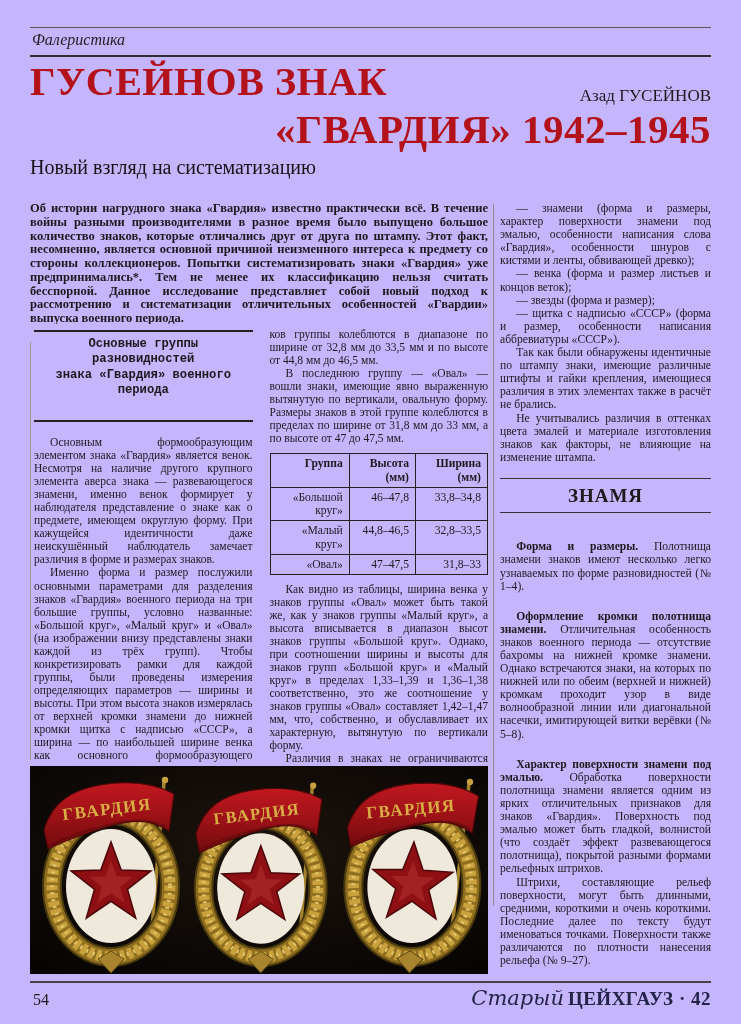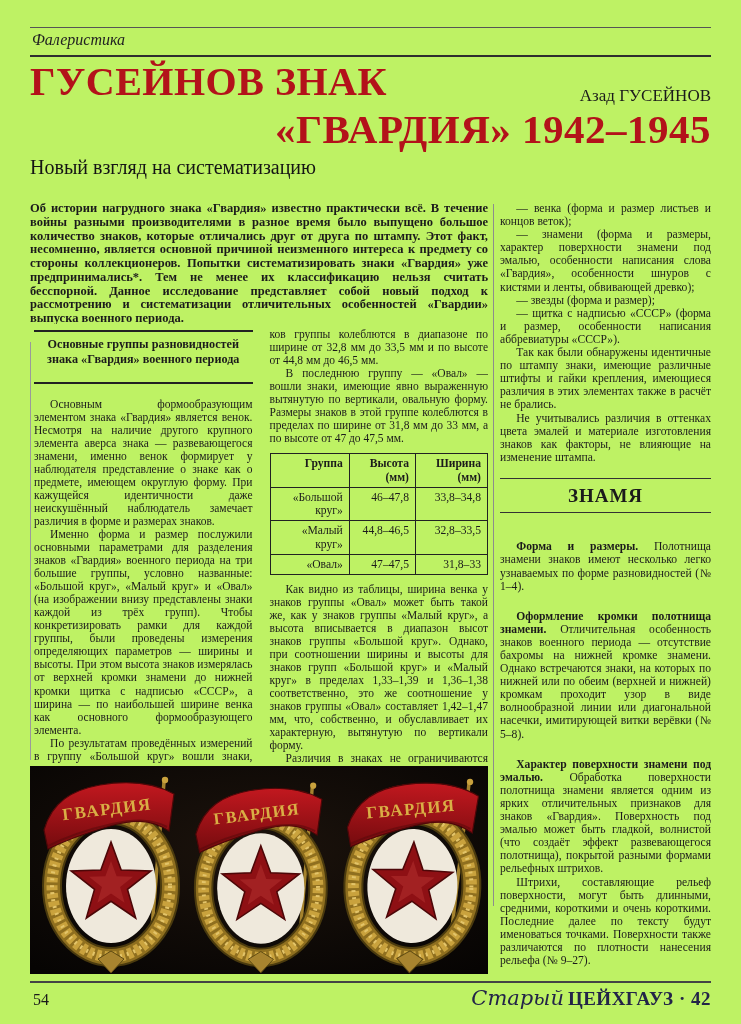--- a/index.html
+++ b/index.html
@@ -1,34 +1,34 @@
 <!DOCTYPE html>
 <html><head>
 <meta charset="utf-8">
 <style>
   html,body{margin:0;padding:0;}
   body{background:#e8e8e6;font-family:"Liberation Serif","DejaVu Serif",serif;}
-  .page{position:relative;width:741px;height:1024px;background:#bef264;margin:0 auto;overflow:hidden;color:#1b1b1b;}
+  .page{position:relative;width:741px;height:1024px;background:#c4b5fd;margin:0 auto;overflow:hidden;color:#1b1b1b;}
   .abs{position:absolute;}
   .rule{background:#555;height:1px;left:30px;right:30px;}
   .rule2{background:#2e2e2e;height:2px;left:30px;right:30px;}
   .rubric{left:32px;top:31px;font-style:italic;font-size:16px;color:#222;}
   .title1{left:30px;top:62px;font-size:40px;font-weight:bold;color:#b3121a;line-height:1;letter-spacing:.5px;}
   .title2{right:30px;top:109px;font-size:41px;font-weight:bold;color:#b3121a;line-height:1;letter-spacing:.5px;}
   .author{right:30px;top:86px;font-size:17px;color:#1b1b1b;}
   .subtitle{left:30px;top:157px;font-size:20px;color:#141414;line-height:1;}
   .main{left:30px;top:202px;width:681px;height:778px;display:flex;}
   .left-part{width:458px;flex:0 0 458px;display:flex;flex-direction:column;}
   .lead{font-weight:bold;font-size:12.5px;line-height:1.1;text-align:justify;height:122px;overflow:hidden;}
   .cols{display:flex;gap:13px;height:436px;overflow:hidden;position:relative;margin-top:4px;}
   .col{flex:1;font-size:11.5px;line-height:1.135;text-align:justify;position:relative;padding-left:4px;}
   .col-rule{position:absolute;left:0;top:14px;bottom:4px;width:1px;background:#9a9a9a;}
   p.body{margin:0;text-indent:1.4em;}
   p.body.noind{text-indent:0;}
-  .boxhead{border-top:2px solid #222;border-bottom:2px solid #222;text-align:center;font-weight:bold;font-size:12.2px;line-height:1.25;padding:5px 2px 14px;margin:2px 0 14px;}
+  .boxhead{border-top:2px solid #222;border-bottom:2px solid #222;text-align:center;font-weight:bold;font-size:12.2px;line-height:1.25;padding:5px 2px 22px;margin:2px 0 14px;font-family:Liberation Mono, monospace;}
   table.dim{border-collapse:collapse;width:100%;margin:8px 0;font-size:11.6px;}
   table.dim th,table.dim td{border:1.5px solid #222;padding:3px 6px;text-align:right;vertical-align:top;}
   table.dim th{font-weight:bold;line-height:1.15;}
   .photo{margin-top:2px;height:208px;background:#070504;position:relative;}
   .right-col{flex:1;padding-left:12px;font-size:11.6px;line-height:1.13;text-align:justify;display:flex;flex-direction:column;position:relative;overflow:hidden;}
   .divider{position:absolute;left:5px;top:2px;height:702px;width:1px;background:#8d8d8d;}
   .sect-head{border-top:1px solid #333;border-bottom:1px solid #333;text-align:center;font-weight:bold;font-size:19px;letter-spacing:1px;padding:6px 0;margin:14px 0 10px;}
   .bar{height:9px;margin:9px 0 8px;}
   .bar.gray{background:linear-gradient(90deg,#dde0e2,#aeb6ba 25%,#c7cdd0 55%,#e4e6e7 90%,#d2d6d8);}
   .bar.green{background:linear-gradient(90deg,#cfe0c6,#8cb87e 30%,#aecb9f 65%,#d5e4cb);}
@@ -149,22 +149,22 @@
           <g transform="translate(310,2) rotate(2 75 100)">
               <use href="#badge"></use>
             </g>
         </svg>
       </div>
     </div>
 
     <div class="right-col">
       <div class="divider"></div>
 
+      <p class="body">— знамени (форма и размеры, характер поверхности знамени под эмалью, особенности написания слова «Гвардия», особенности шнуров с кистями и ленты, обвивающей древко);</p>
       <p class="body">— венка (форма и размер листьев и концов веток);</p>
-      <p class="body">— знамени (форма и размеры, характер поверхности знамени под эмалью, особенности написания слова «Гвардия», особенности шнуров с кистями и ленты, обвивающей древко);</p>
       <p class="body">— звезды (форма и размер);</p>
       <p class="body">— щитка с надписью «СССР» (форма и размер, особенности написания аббревиатуры «СССР»).</p>
       <p class="body">Так как были обнаружены идентичные по штампу знаки, имеющие различные штифты и гайки крепления, имеющиеся различия в этих элементах также в расчёт не брались.</p>
       <p class="body">Не учитывались различия в оттенках цвета эмалей и материале изготовления знаков как факторы, не влияющие на изменение штампа.</p>
 
       <div class="sect-head">ЗНАМЯ</div>
 
       <div class="bar gray"></div>
       <p class="body">
         <span class="lead-in">Форма и размеры.</span>

